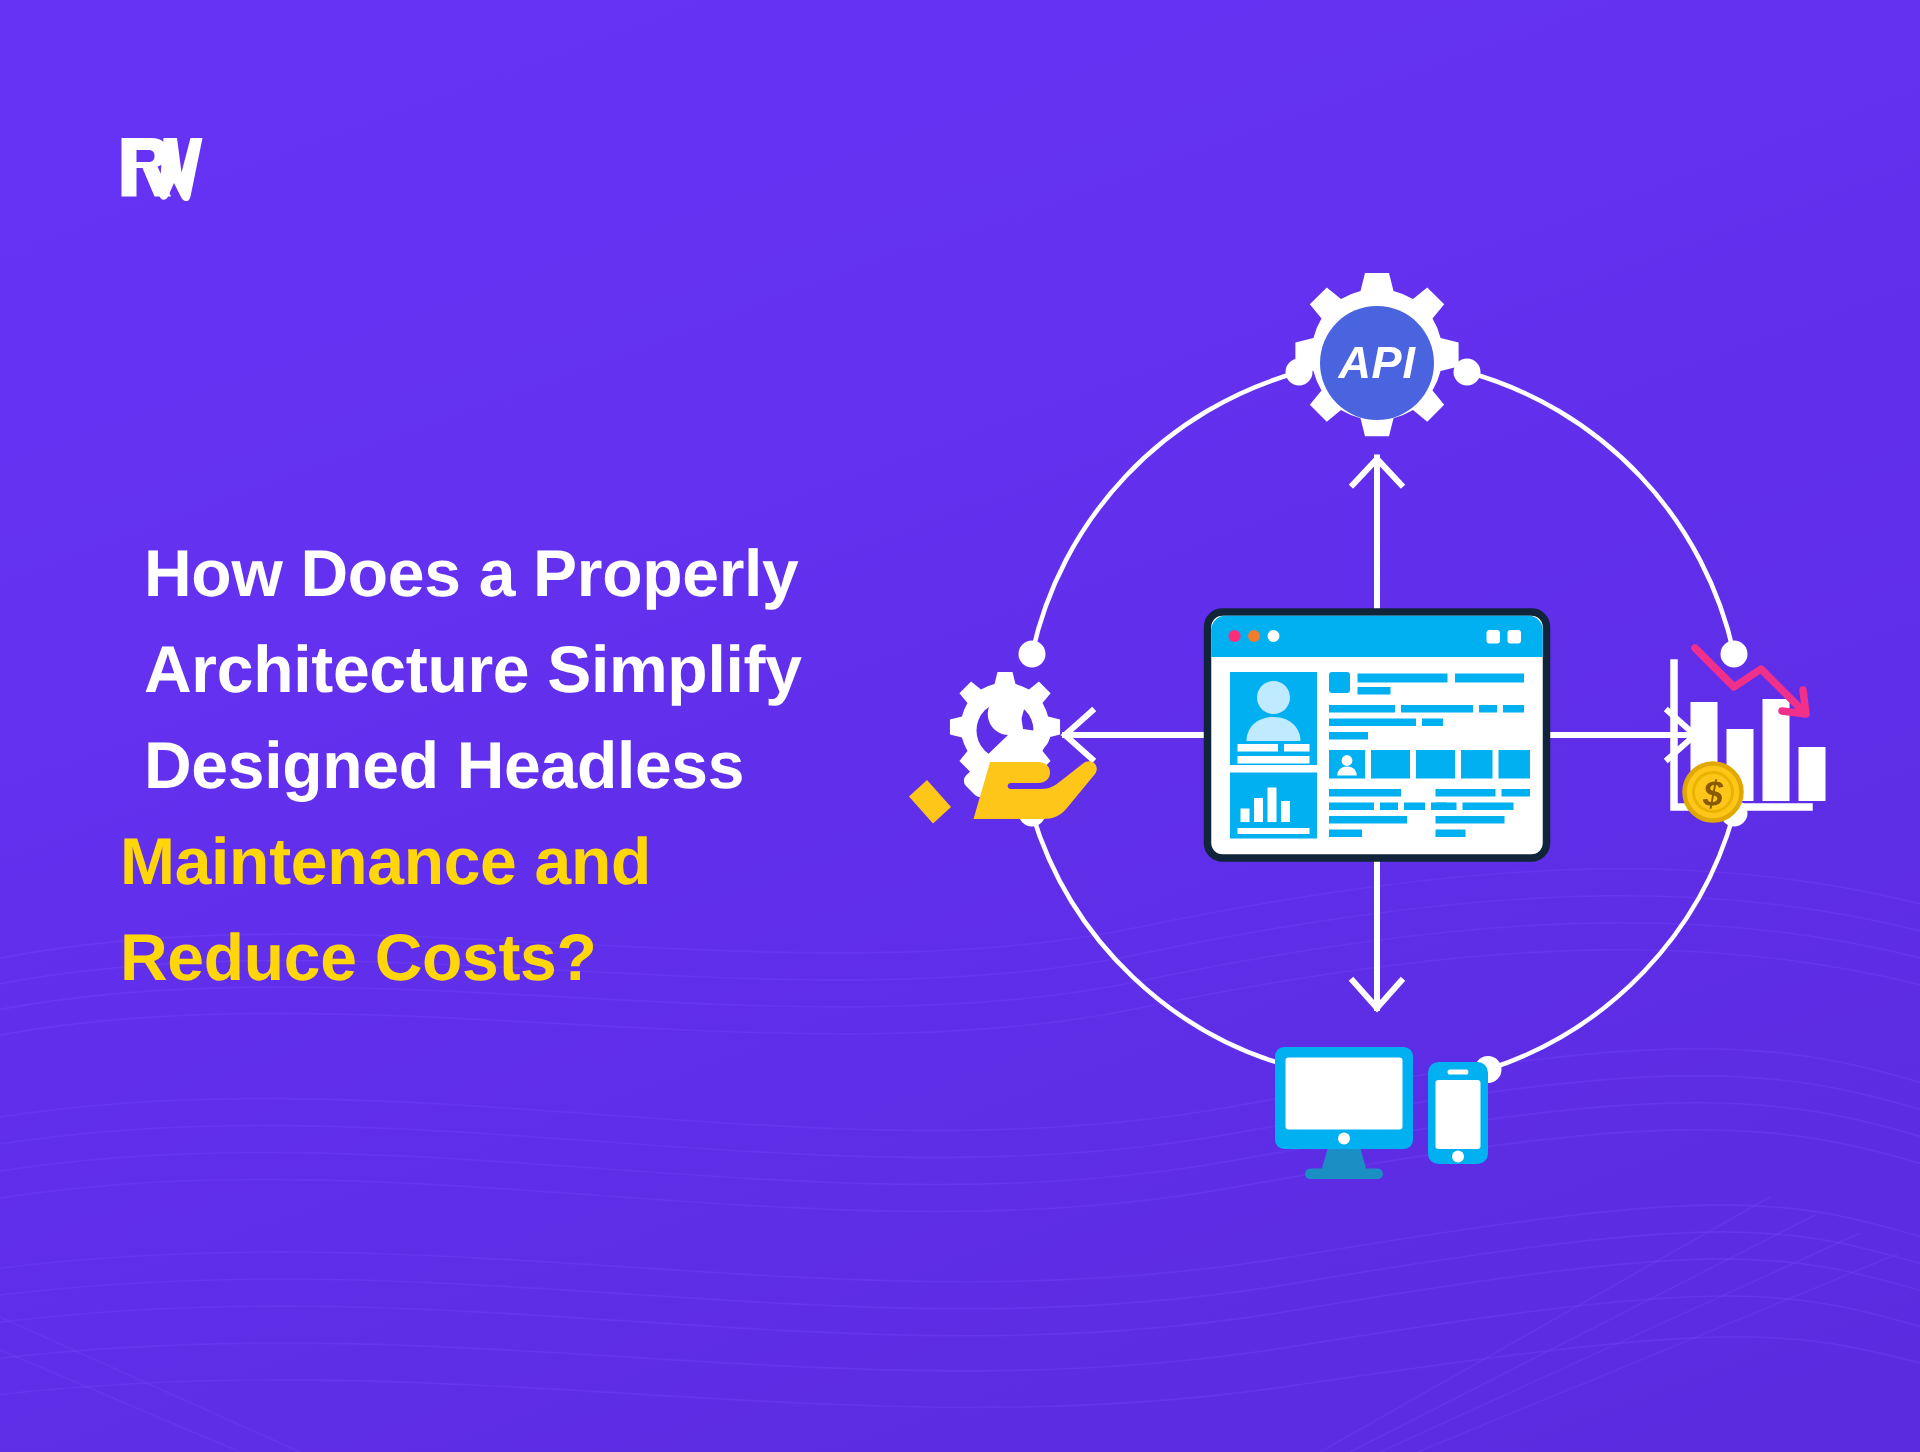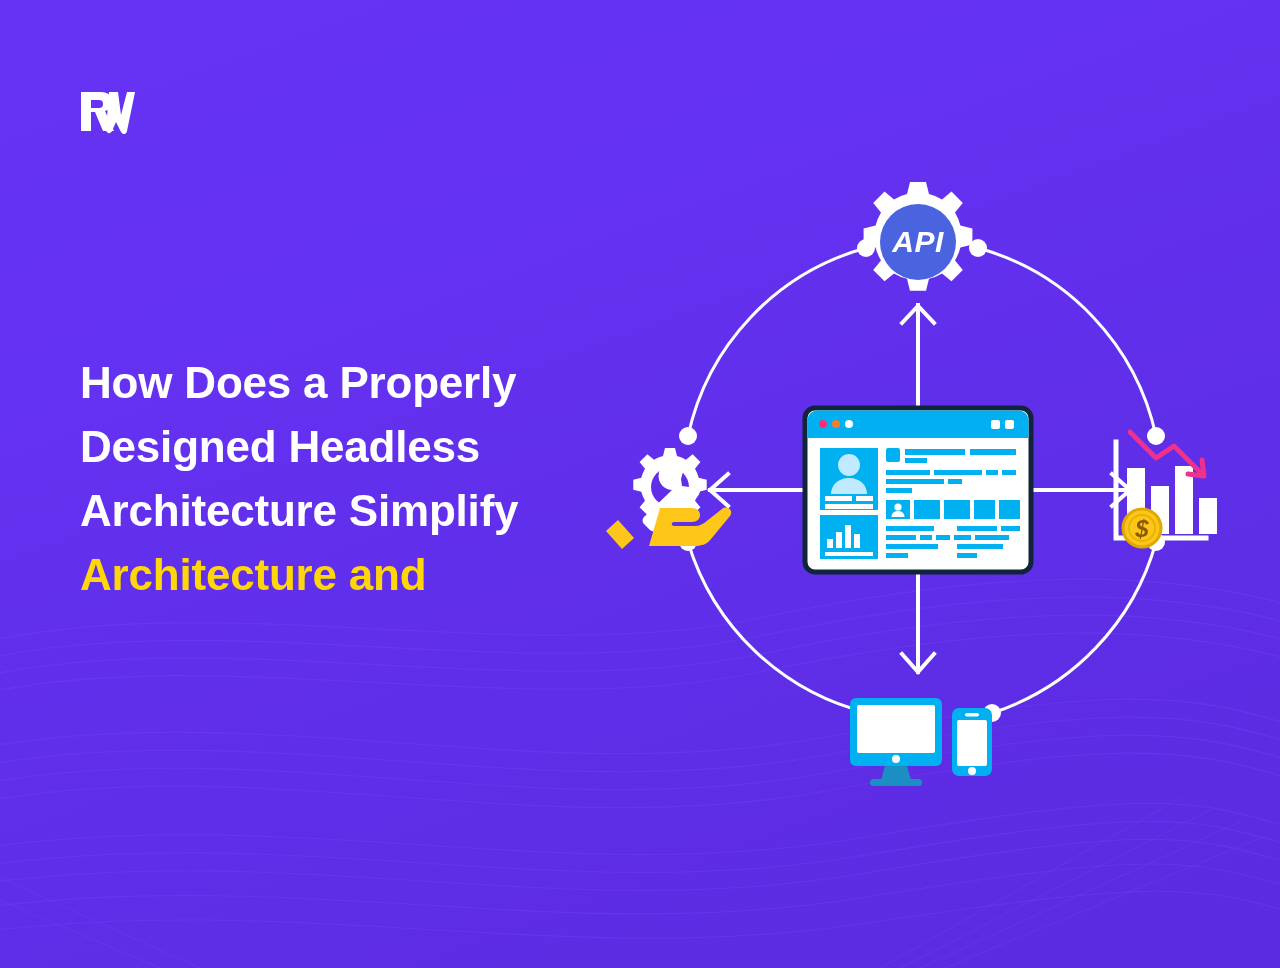--- a/index.html
+++ b/index.html
@@ -37,21 +37,21 @@
     width: 560px;
     font-size: 44px;
     line-height: 64px;
     font-weight: bold;
     letter-spacing: -0.2px;
   }
   .headline .l {
     display: block;
     white-space: nowrap;
   }
-  .headline .white { color: #ffffff; }
+  .headline .white { color: #ffffff; margin-left: 16px; }
   .headline .accent { color: #ffd60a; }
 
   .diagram {
     position: absolute;
     left: 600px;
     top: 160px;
     width: 660px;
     height: 660px;
     font-style: italic;
   }
@@ -107,23 +107,24 @@
 
         <path d="M1 2 h20 c7 0 11 4 11 10 0 5-3 8-7 9 l9 20 h-11 l-8-19 h-4 v19 h-10 z M11 10 v8 h8 c3 0 4-1.6 4-4 0-2.4-1-4-4-4 z"></path>
 
         <path d="M29 2 h9 l3 23 l6-23 h8 l-8 39 c-1 4-4 4-6 1 l-5-10 l-4 9 c-1.5 3-5 3-6-1 z"></path>
       </g>
     </svg>
   </div>
 
   <h1 class="headline">
     <span class="l white">How Does a Properly</span>
+    <span class="l white">Architecture Simplify</span>
     <span class="l white">Designed Headless</span>
-    <span class="l white">Architecture Simplify</span>
-    <span class="l accent">Architecture and</span>
+    <span class="l accent">Maintenance and</span>
+    <span class="l accent">Reduce Costs?</span>
   </h1>
 
   <div class="diagram">
     <svg viewBox="0 0 660 660" width="660" height="660">
 
       <g fill="none" stroke="#ffffff" stroke-width="3" stroke-linecap="round">
 
         <path d="M378 88 A 250 250 0 0 1 556 276"></path>
 
         <path d="M556 382 A 250 250 0 0 1 392 553"></path>

